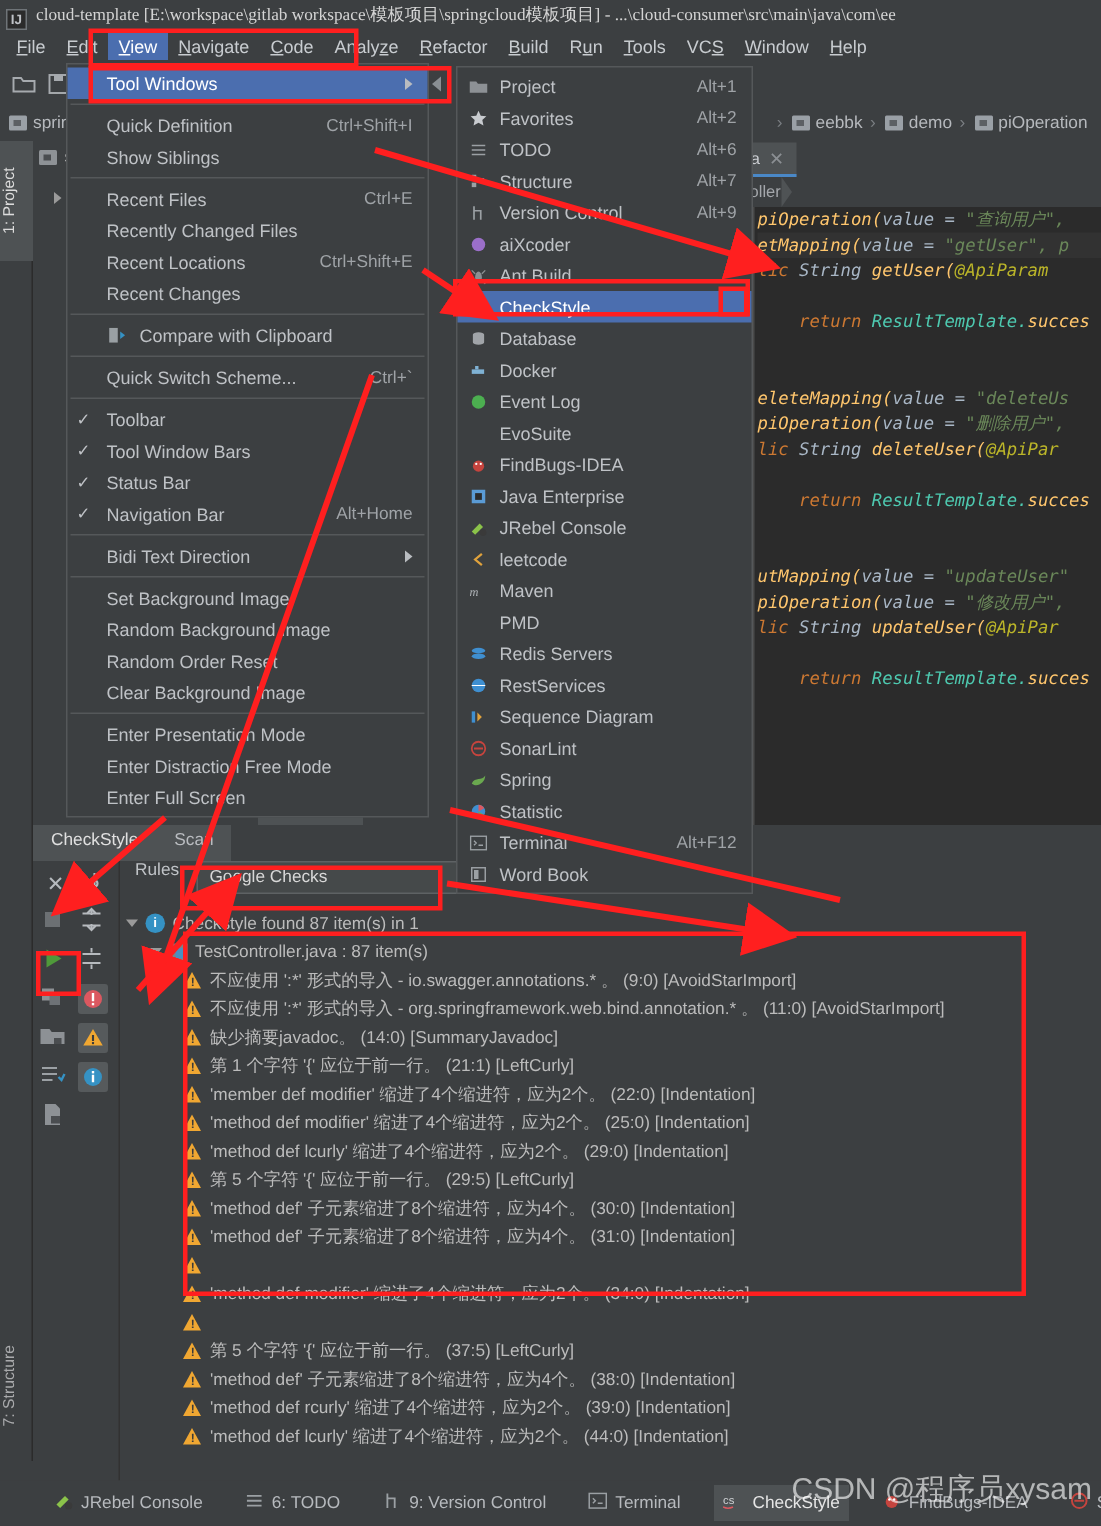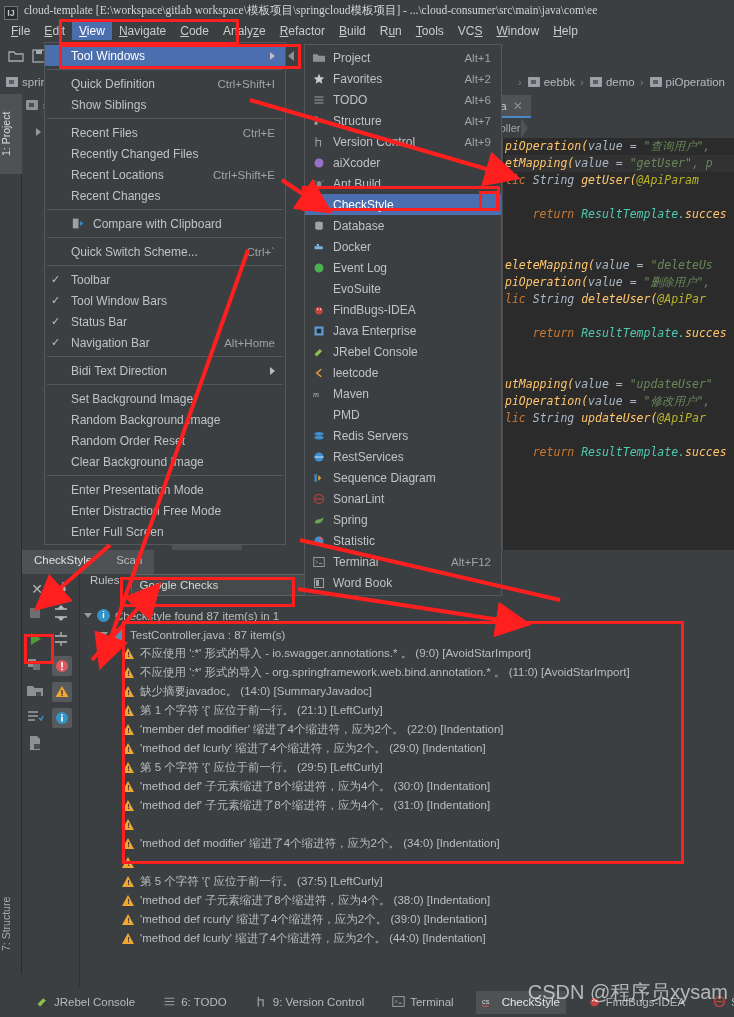--- a/index.html
+++ b/index.html
@@ -564,20 +564,24 @@
             <div class="csrow indent2">
               <span class="warn-ico"></span>
               <span>第 1 个字符 '{' 应位于前一行。  (21:1) [LeftCurly]</span>
             </div>
             <div class="csrow indent2">
               <span class="warn-ico"></span>
               <span>'member def modifier' 缩进了4个缩进符，应为2个。  (22:0) [Indentation]</span>
             </div>
             <div class="csrow indent2">
               <span class="warn-ico"></span>
+              <span>'method def modifier' 缩进了4个缩进符，应为2个。  (25:0) [Indentation]</span>
+            </div>
+            <div class="csrow indent2">
+              <span class="warn-ico"></span>
               <span>'method def lcurly' 缩进了4个缩进符，应为2个。  (29:0) [Indentation]</span>
             </div>
             <div class="csrow indent2">
               <span class="warn-ico"></span>
               <span>第 5 个字符 '{' 应位于前一行。  (29:5) [LeftCurly]</span>
             </div>
             <div class="csrow indent2">
               <span class="warn-ico"></span>
               <span>'method def' 子元素缩进了8个缩进符，应为4个。  (30:0) [Indentation]</span>
             </div>

